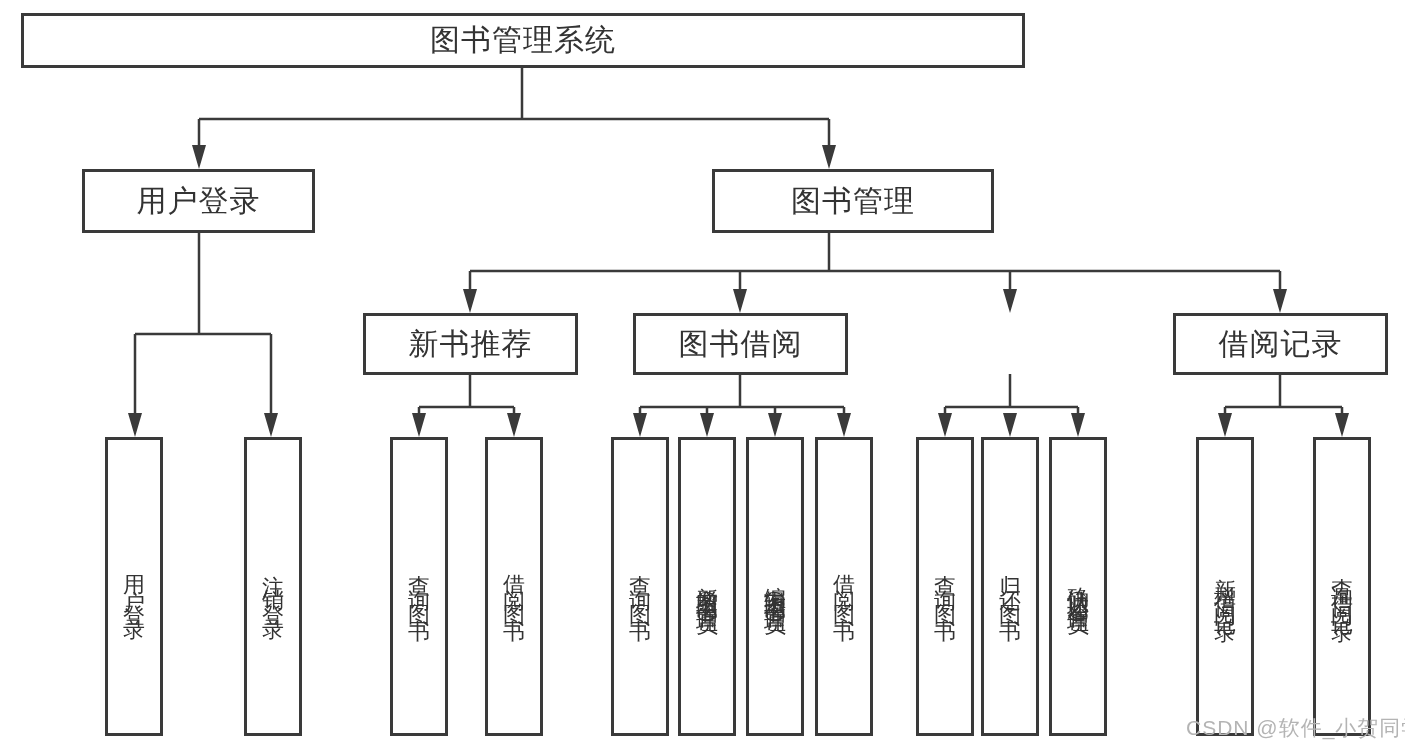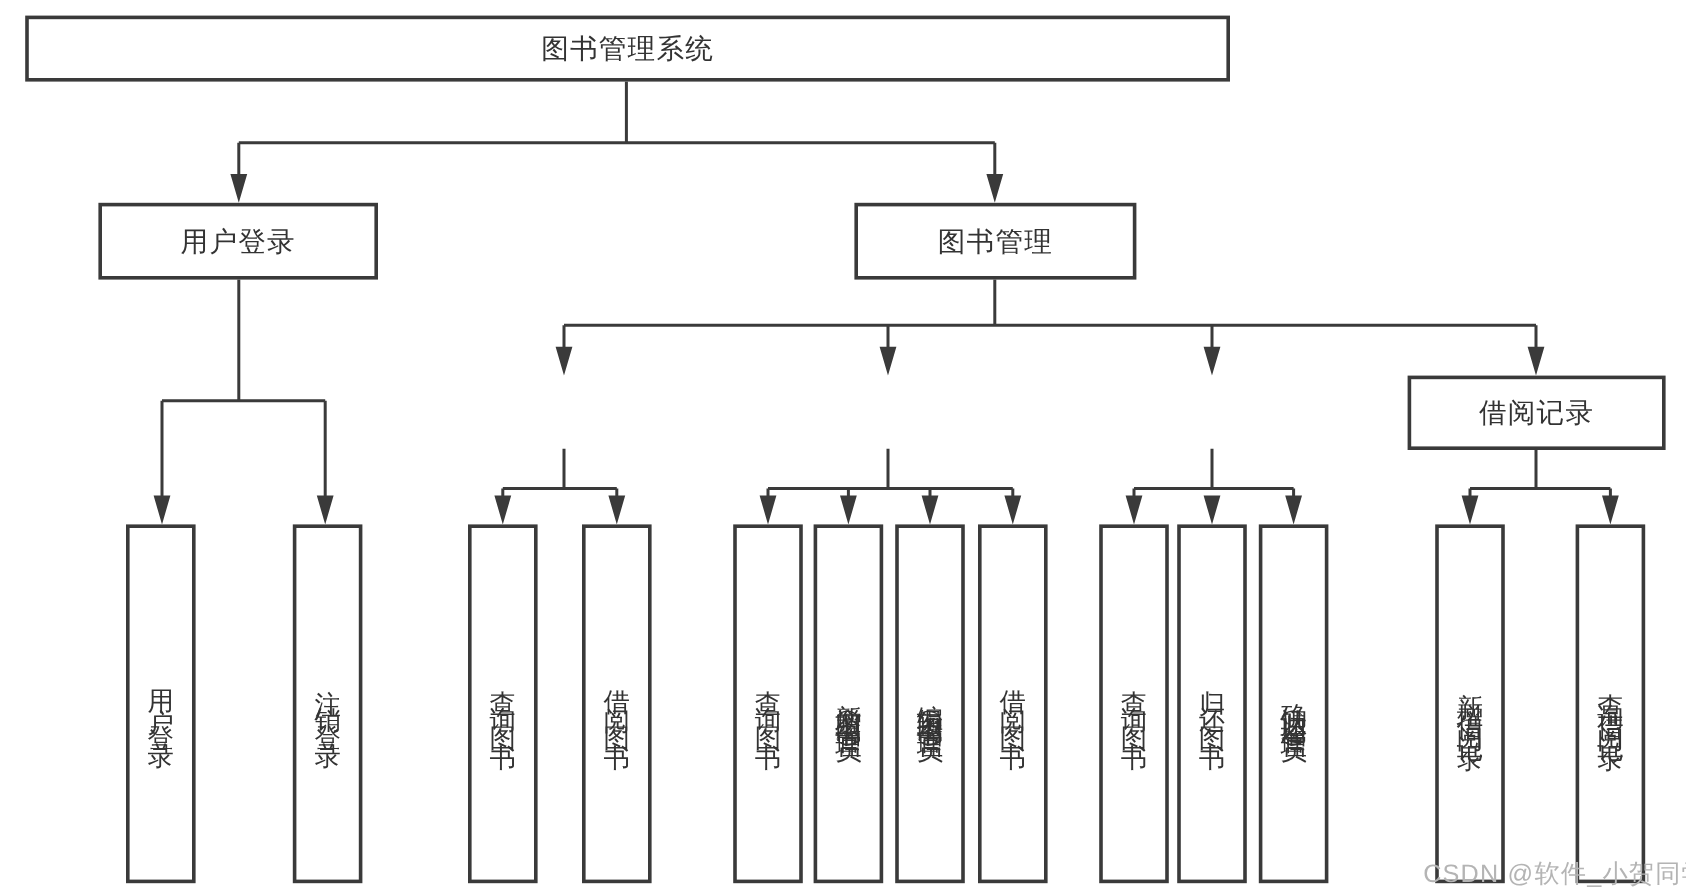--- a/index.html
+++ b/index.html
@@ -13,21 +13,21 @@
   }
   #connectors{position:absolute;left:0;top:0;width:1405px;height:747px;}
   .node{
     position:absolute;
     box-sizing:border-box;
     border:3px solid #3a3a3a;
     background:#ffffff;
     display:flex;
     align-items:center;
     justify-content:center;
-    font-size:23px;
+    font-size:30px;
     letter-spacing:1px;
     color:#333333;
     text-align:center;
   }
   .node.v{font-size:22px;}
   .node.v span{writing-mode:vertical-rl;}
   .node.v4 span{letter-spacing:15px;}
   .node.v6 span{letter-spacing:9px;}
   .node.v9 span{letter-spacing:4px;}
   #watermark{
@@ -98,24 +98,30 @@
              M1335,413 L1349,413 L1342,437 Z"></path>
   </svg>
 
   <div class="node" style="left:21px;top:13px;width:1004px;height:55px">
     <span>图书管理系统</span>
   </div>
 
   <div class="node" style="left:82px;top:169px;width:233px;height:64px">
     <span>用户登录</span>
   </div>
-  <div class="node" style="left:712px;top:169px;width:235px;height:64px">
+  <div class="node" style="left:712px;top:169px;width:282px;height:64px">
     <span>图书管理</span>
   </div>
 
+  <div class="node" style="left:363px;top:313px;width:215px;height:62px">
+    <span>新书推荐</span>
+  </div>
+  <div class="node" style="left:633px;top:313px;width:215px;height:62px">
+    <span>图书借阅</span>
+  </div>
   <div class="node" style="left:1173px;top:313px;width:215px;height:62px">
     <span>借阅记录</span>
   </div>
 
   <div class="node v v4" style="left:105px;top:437px;width:58px;height:299px">
     <span>用户登录</span>
   </div>
   <div class="node v v4" style="left:244px;top:437px;width:58px;height:299px">
     <span>注销登录</span>
   </div>

